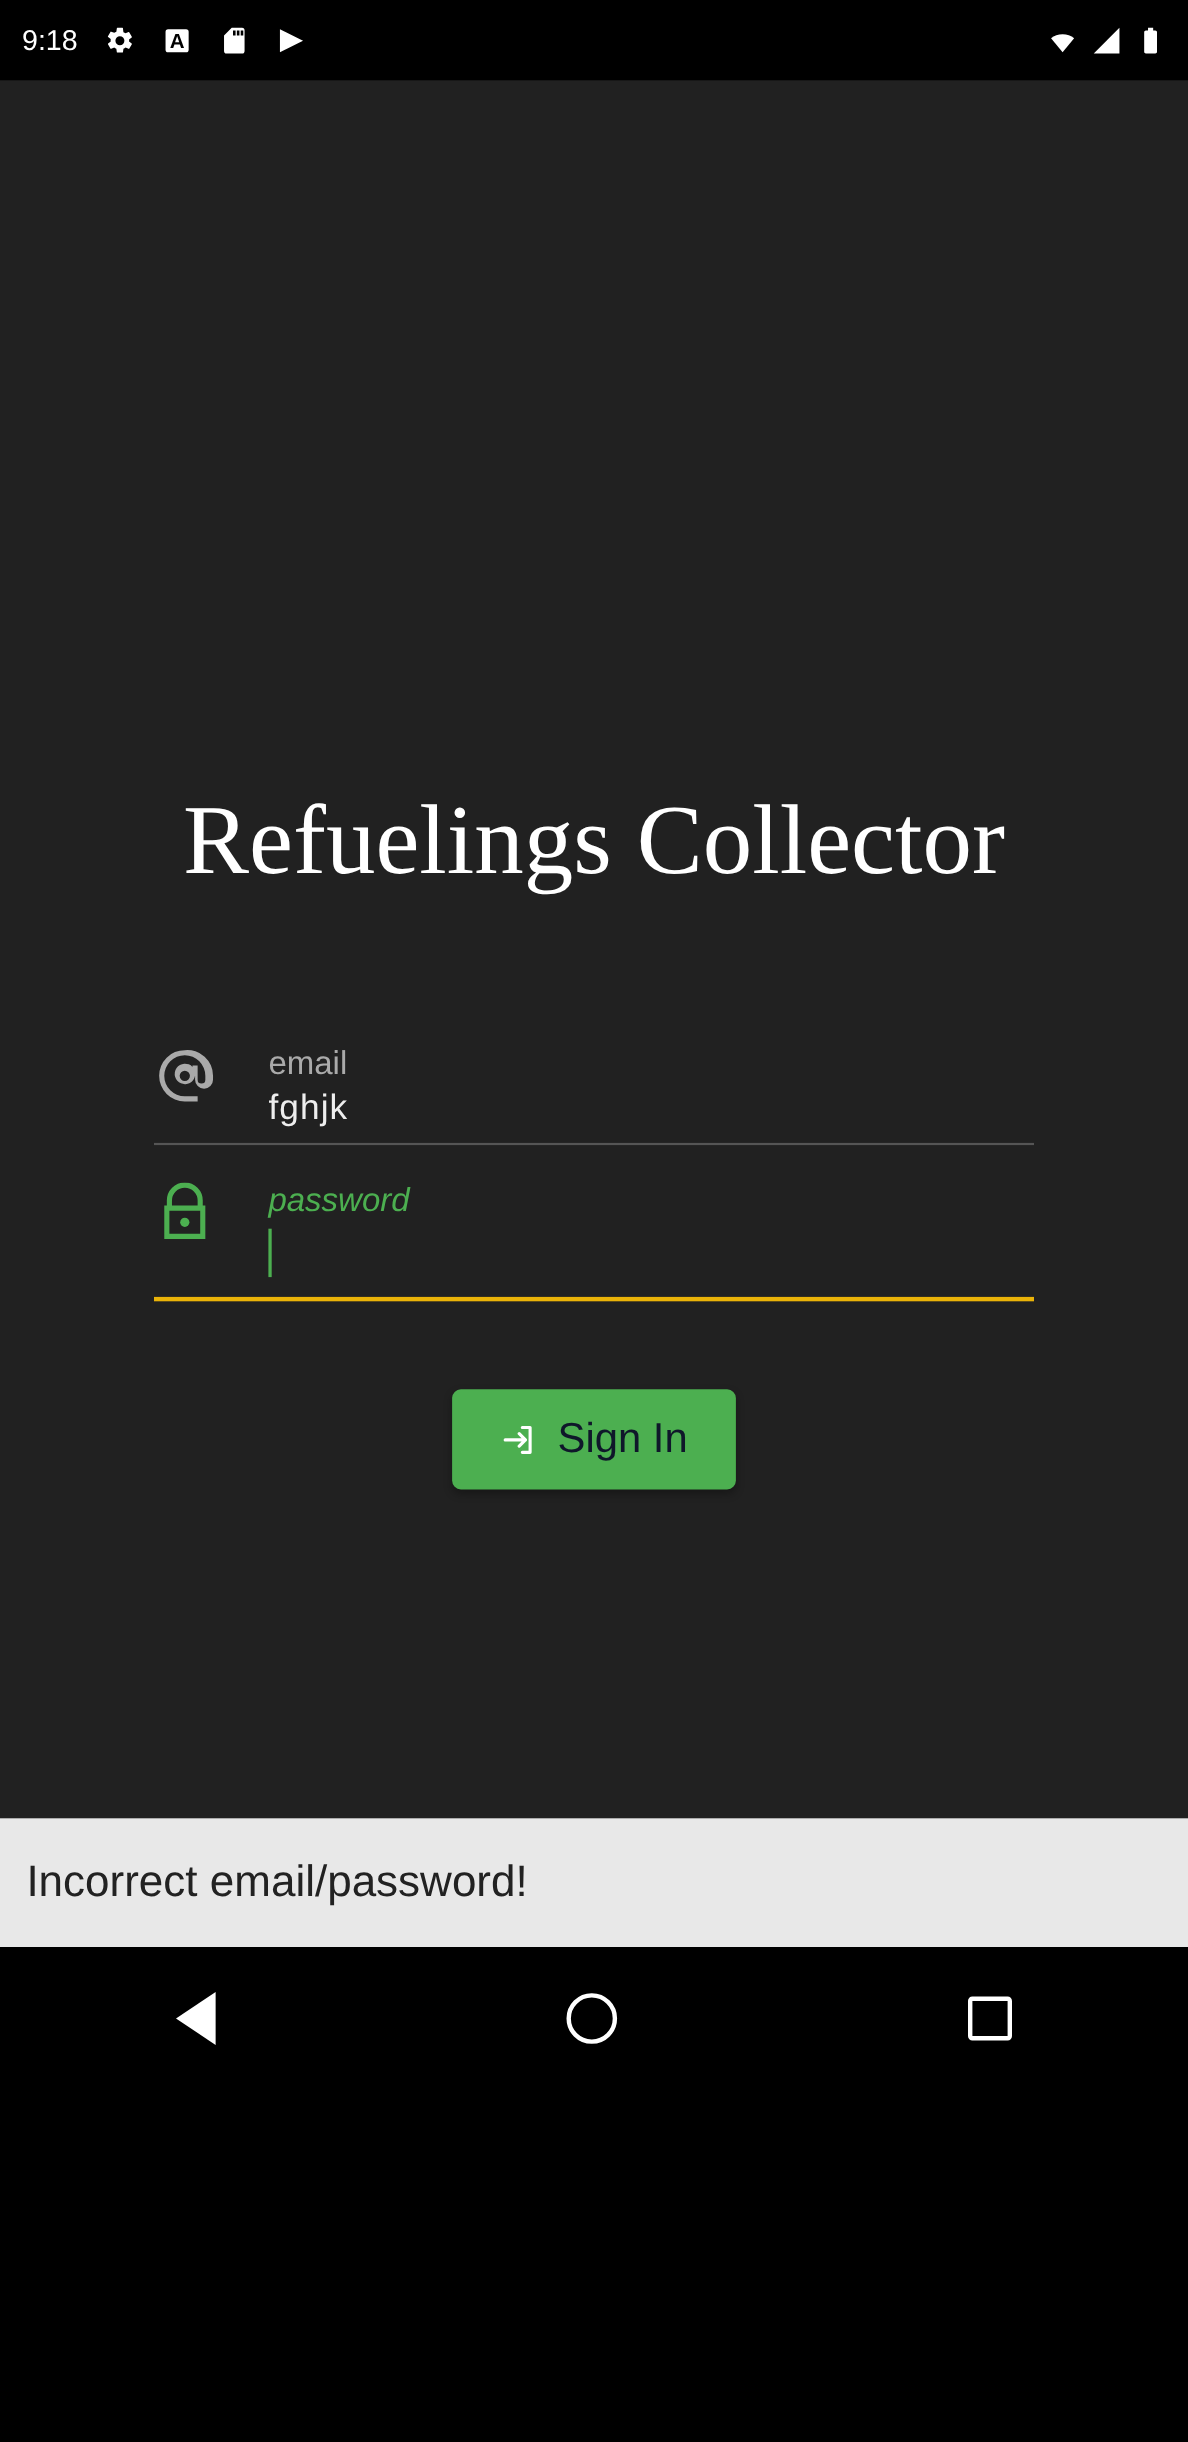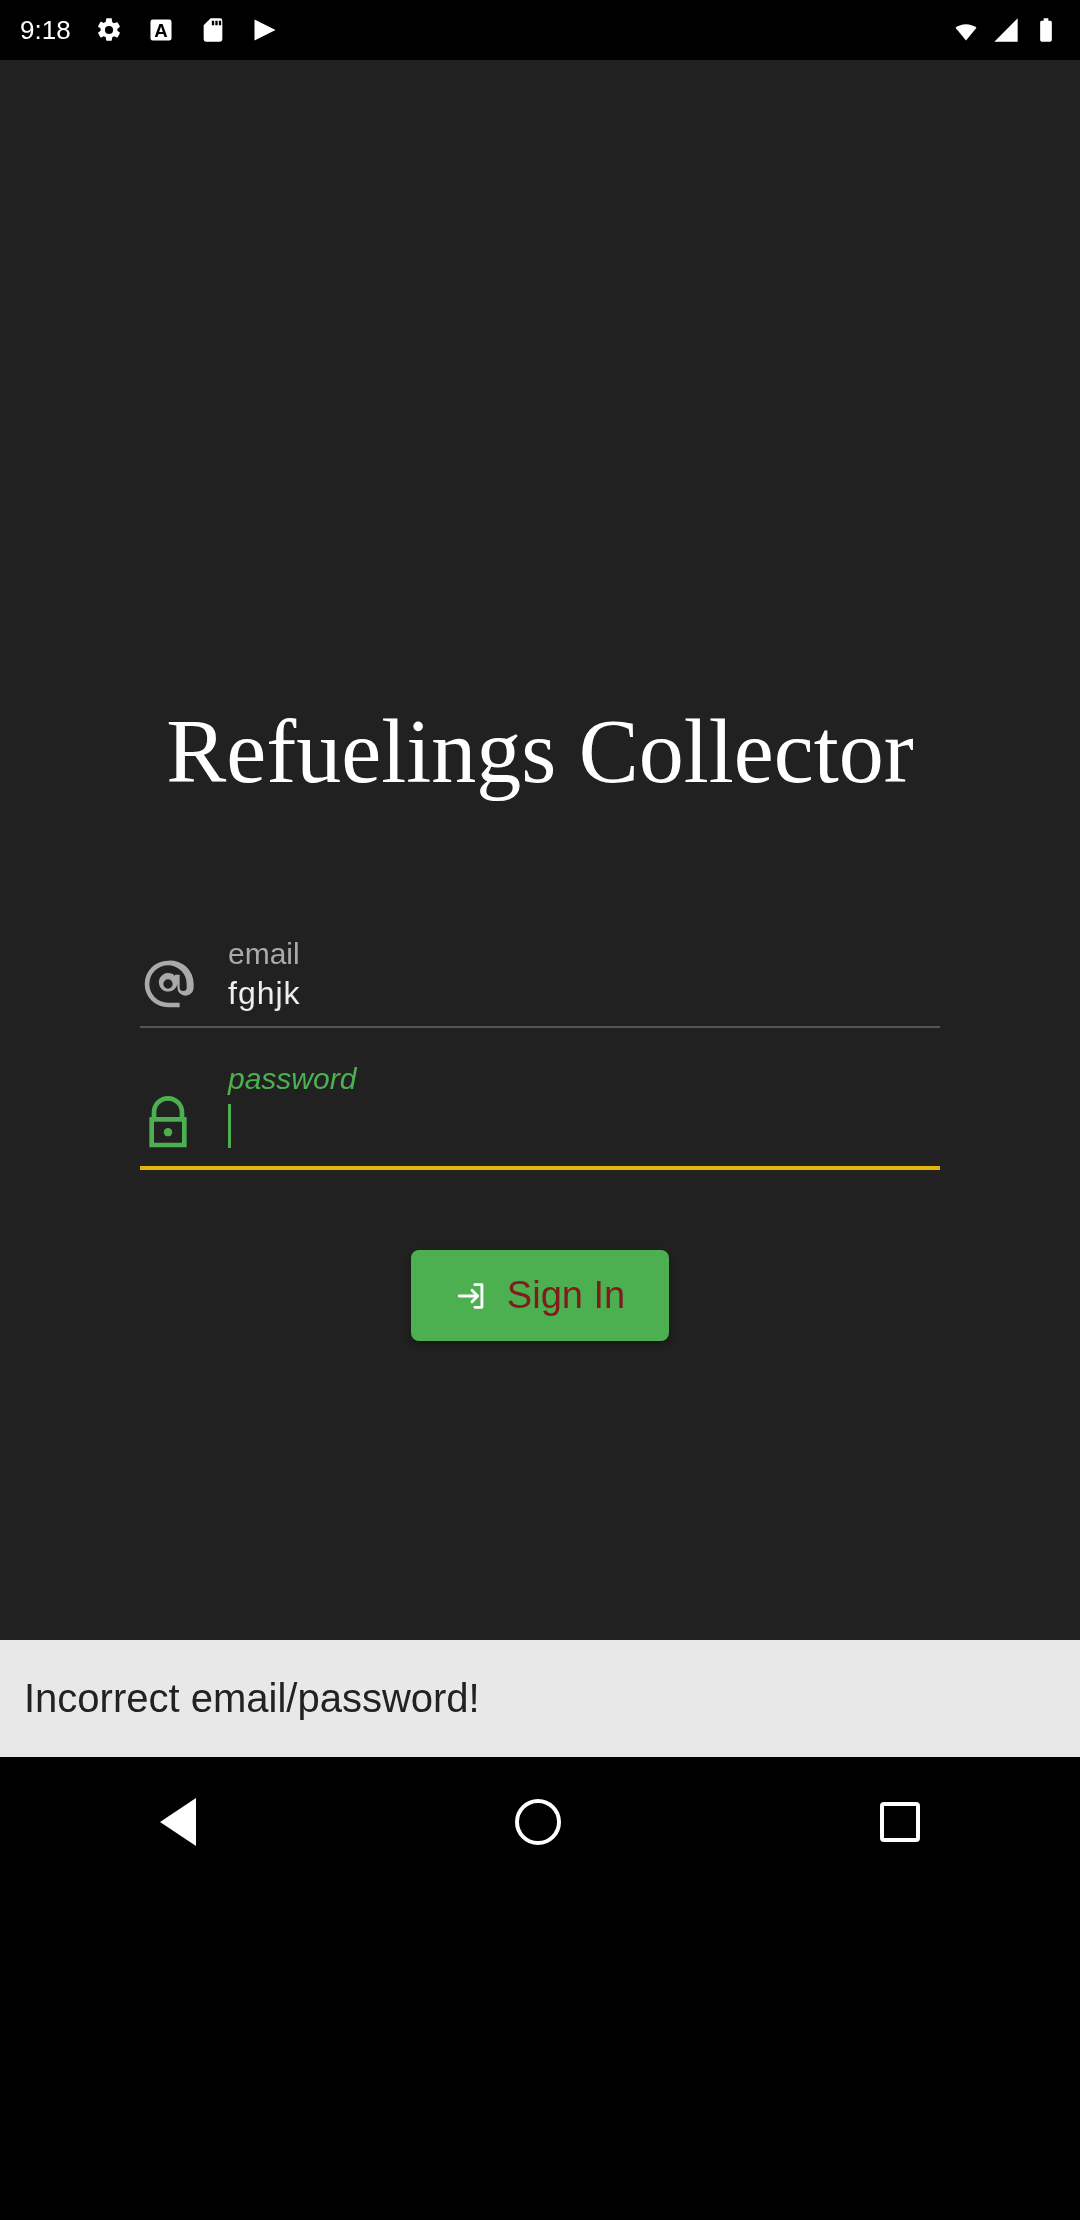--- a/index.html
+++ b/index.html
@@ -9,21 +9,21 @@
     }
     body {
       width: 1080px;
       height: 2220px;
       background: #000;
       font-family: sans-serif;
       overflow: hidden;
       position: relative;
     }
     .status-bar {
-      height: 60px;
+      height: 73px;
       background: #000;
       display: flex;
       justify-content: space-between;
       align-items: center;
       padding: 14px 20px;
       color: #fff;
       font-size: 26px;
     }
     .status-left {
       display: flex;
@@ -53,22 +53,22 @@
     .app-title {
       font-family: "Brush Script MT", cursive;
       color: #fff;
       font-size: 90px;
       font-weight: 500;
       margin-bottom: 120px;
     }
     .input-group {
       width: 800px;
       display: flex;
-      align-items: flex-end;
-      gap: 32px;
+      align-items: flex-start;
+      gap: 48px;
       border-bottom: 2px solid #555;
       padding: 14px 0;
       margin-bottom: 20px;
     }
     .input-group.focused {
       border-bottom: 4px solid #eab308;
       font-style: italic;
     }
     .input-icon {
       width: 56px;
@@ -126,21 +126,21 @@
       gap: 18px;
       cursor: pointer;
       box-shadow: 0 4px 8px rgba(0,0,0,0.3);
     }
     .btn-icon {
       width: 34px;
       height: 34px;
       fill: #fff;
     }
     .btn-text {
-      color: #7f1d1d;
+      color: #0f172a;
       font-size: 38px;
     }
     .snackbar {
       position: absolute;
       bottom: 0;
       left: 0;
       right: 0;
       background: #e8e8e8;
       padding: 36px 24px;
       color: #222;

